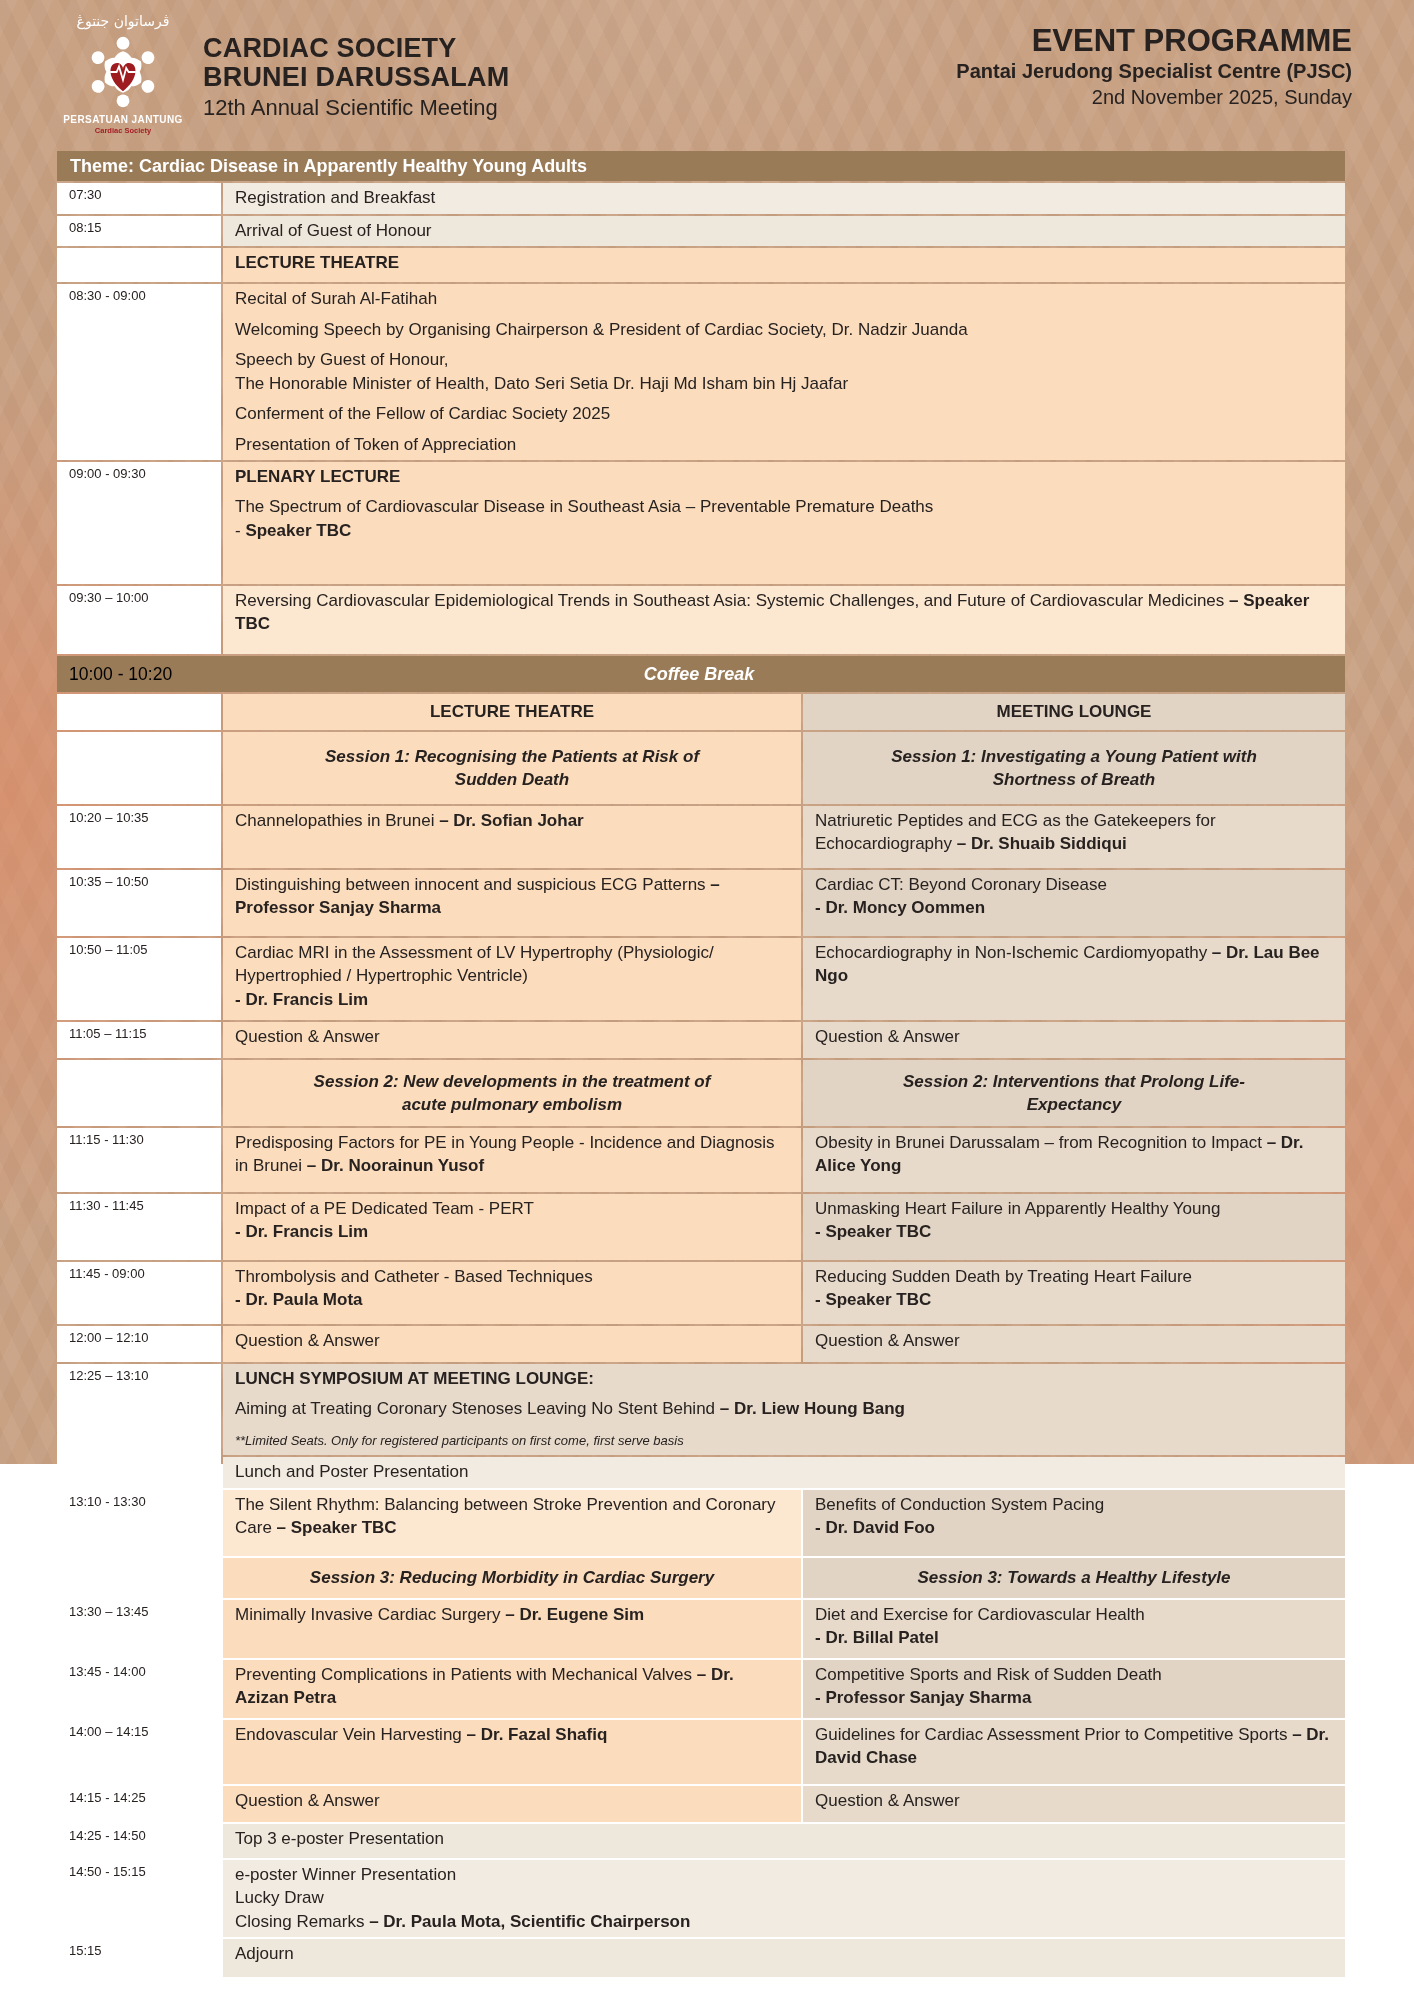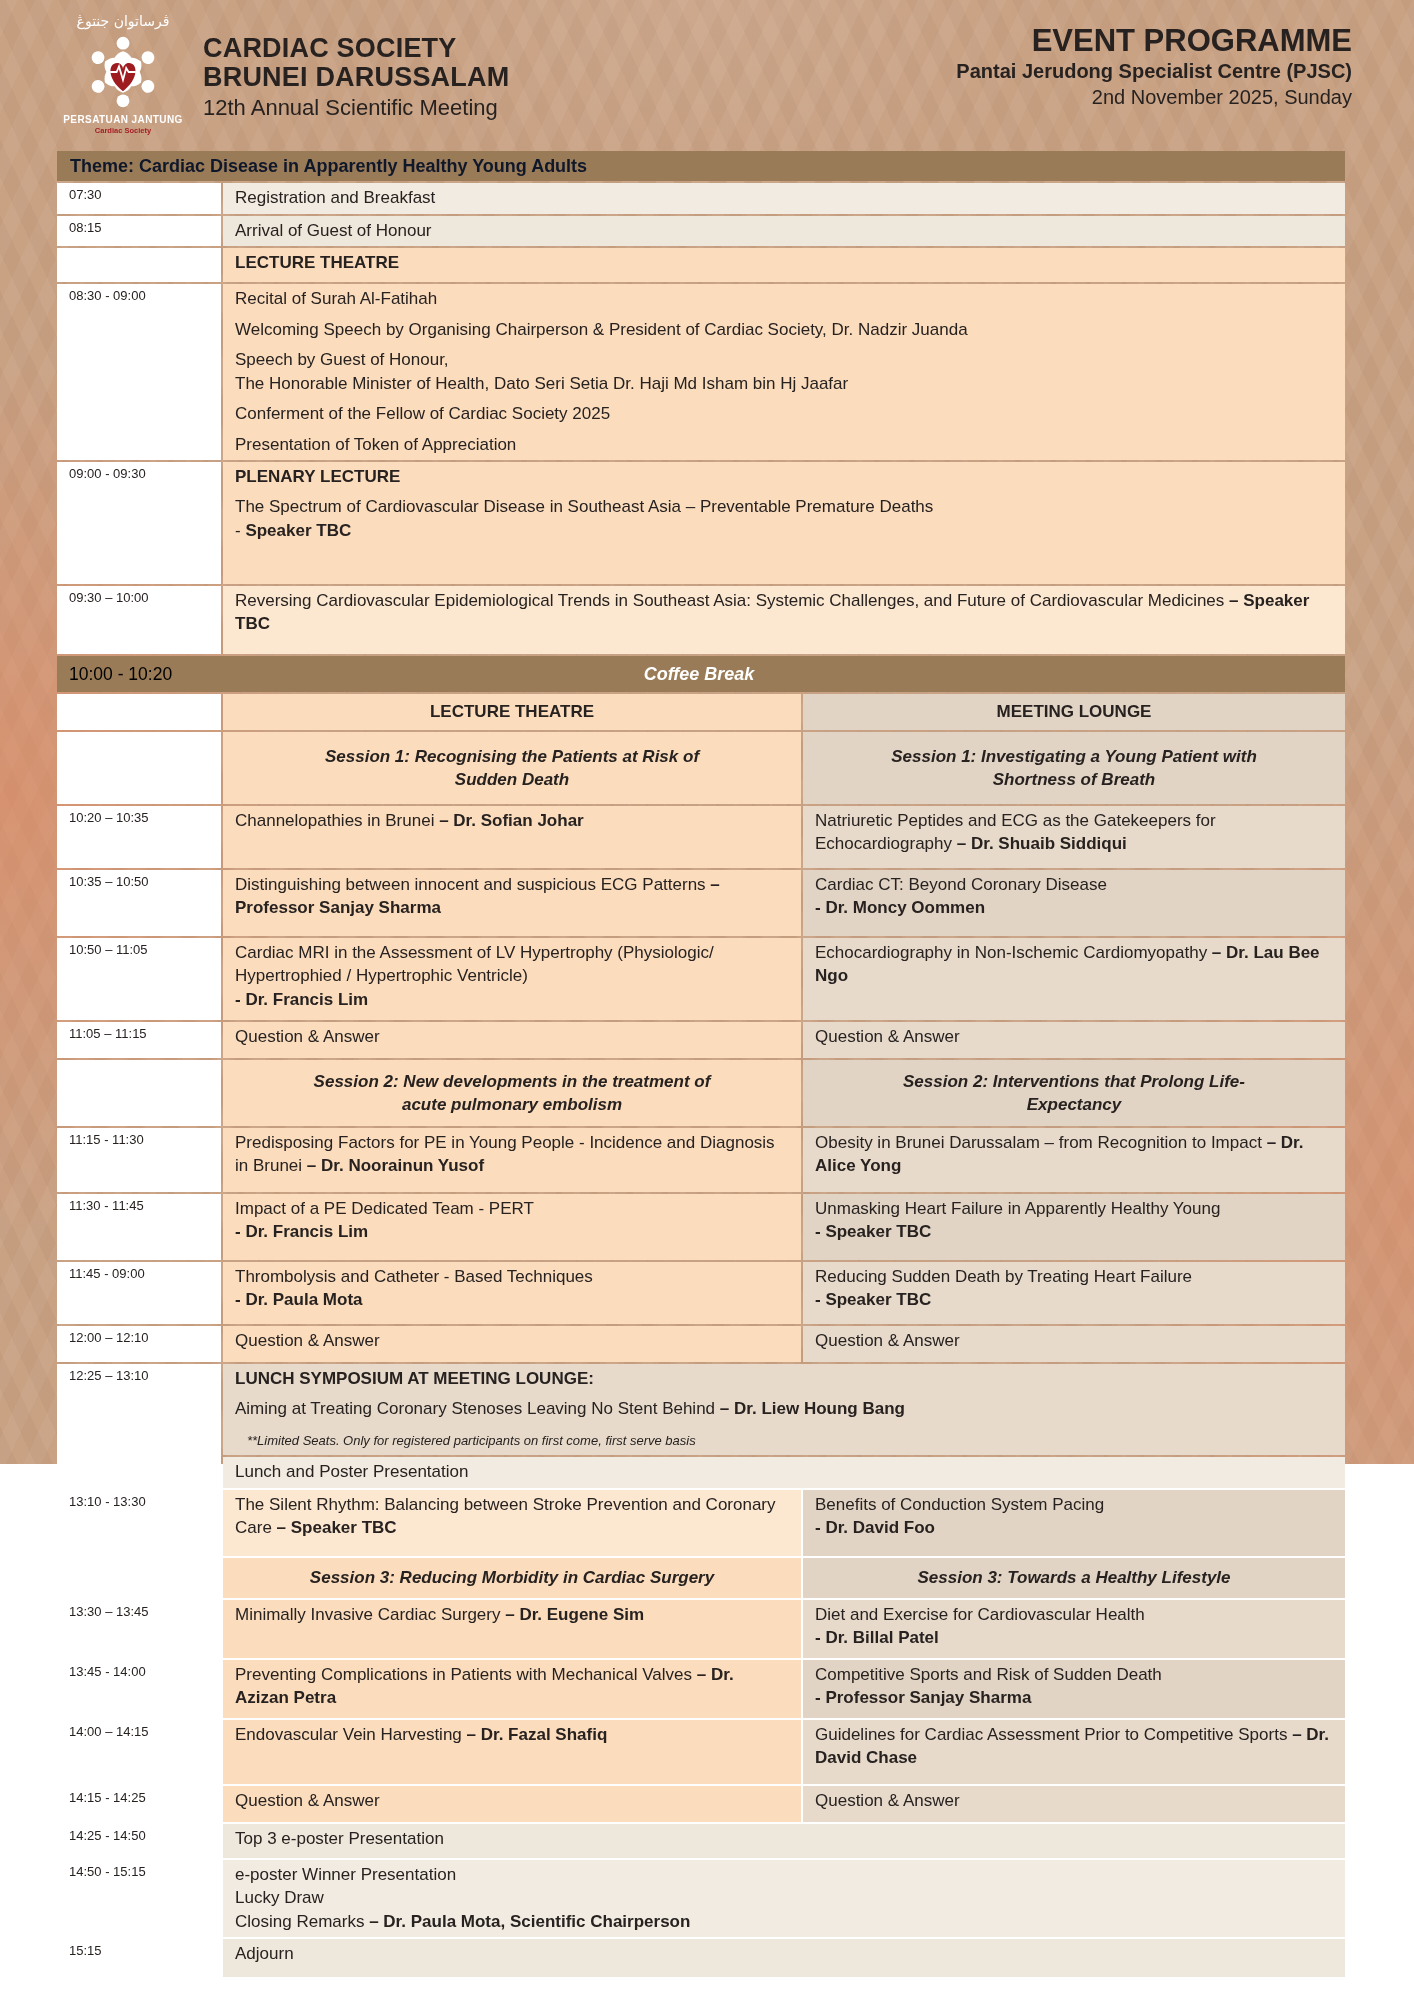--- a/index.html
+++ b/index.html
@@ -28,34 +28,34 @@
   .title-left{margin:20px 0 0 14px;}
   .t1{font-size:27px;font-weight:700;line-height:1.07;letter-spacing:.2px;}
   .t2{font-size:22px;line-height:1.2;margin-top:3px;}
   .title-right{margin-left:auto;text-align:right;margin-top:10px;}
   .e1{font-size:31px;font-weight:700;line-height:1.12;}
   .e2{font-size:20px;font-weight:700;margin-top:1px;}
   .e3{font-size:20px;margin-top:3px;}
   
   .table{width:1288px;margin:6px 0 0 57px;display:flex;flex-direction:column;gap:2px;}
   .theme-bar{
-    background:var(--bar-brown,#9a7b58);color:#0f172a;font-weight:700;font-size:18px;
+    background:var(--bar-brown,#9a7b58);color:#ffffff;font-weight:700;font-size:18px;
     padding:4px 13px;min-height:30px;display:flex;align-items:center;box-sizing:border-box;
   }
   .row{display:grid;grid-template-columns:164px 578px 1fr;gap:2px;}
   .row.lunch{grid-template-columns:164px 1fr;}
   .stack{display:flex;flex-direction:column;gap:2px;}
   .stack .cell{flex:1 1 auto;}
   .cell{padding:3px 12px 4px 12px;font-size:17px;line-height:1.38;box-sizing:border-box;}
   .cell.time{background:var(--white,#fff);font-size:13px;white-space:nowrap;}
   .cell.span2{grid-column:2/4;}
   .para+.para{margin-top:7px;}
   .b{font-weight:700;}
   .i{font-style:italic;}
-  .sm{font-size:13px;margin-left:12px;}
+  .sm{font-size:13px;}
   .center{display:flex;flex-direction:column;justify-content:center;text-align:center;padding:6px 70px;}
   .bg-cream{background:var(--cream,#f2ebe1);}
   .bg-cream2{background:var(--cream2,#eee7db);}
   .bg-peach{background:var(--peach,#fbdcbd);}
   .bg-peach2{background:var(--peach2,#fce7d0);}
   .bg-gray{background:var(--gray,#e7dacb);}
   .bg-gray2{background:var(--gray2,#e2d4c4);}
   .bar-row{position:relative;display:flex;align-items:center;background:var(--bar-brown,#9a7b58);color:#fff;}
   .bar-row .time{background:transparent;color:#000000;width:166px;box-sizing:border-box;padding:3px 12px;font-size:17.5px;}
   .bar-label{position:absolute;left:0;right:4px;text-align:center;font-weight:700;font-style:italic;font-size:18px;pointer-events:none;}

